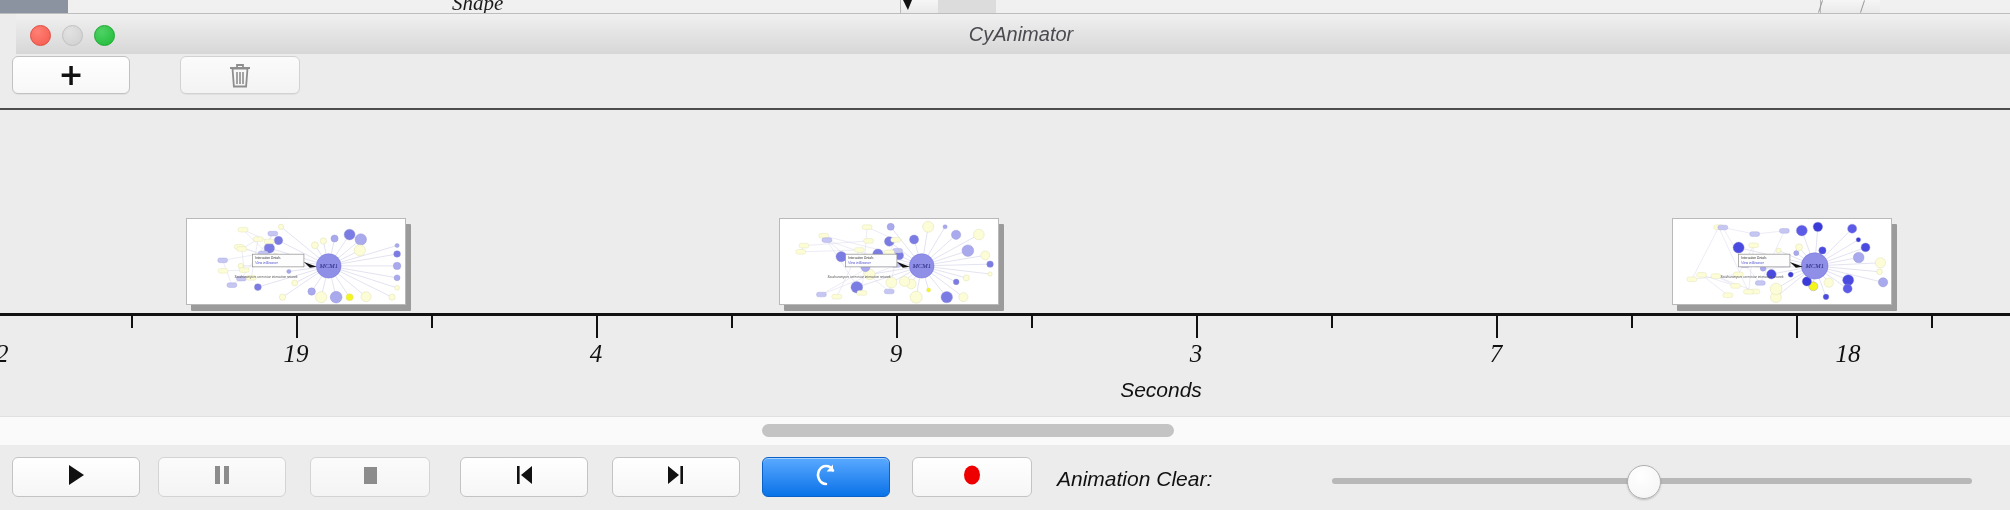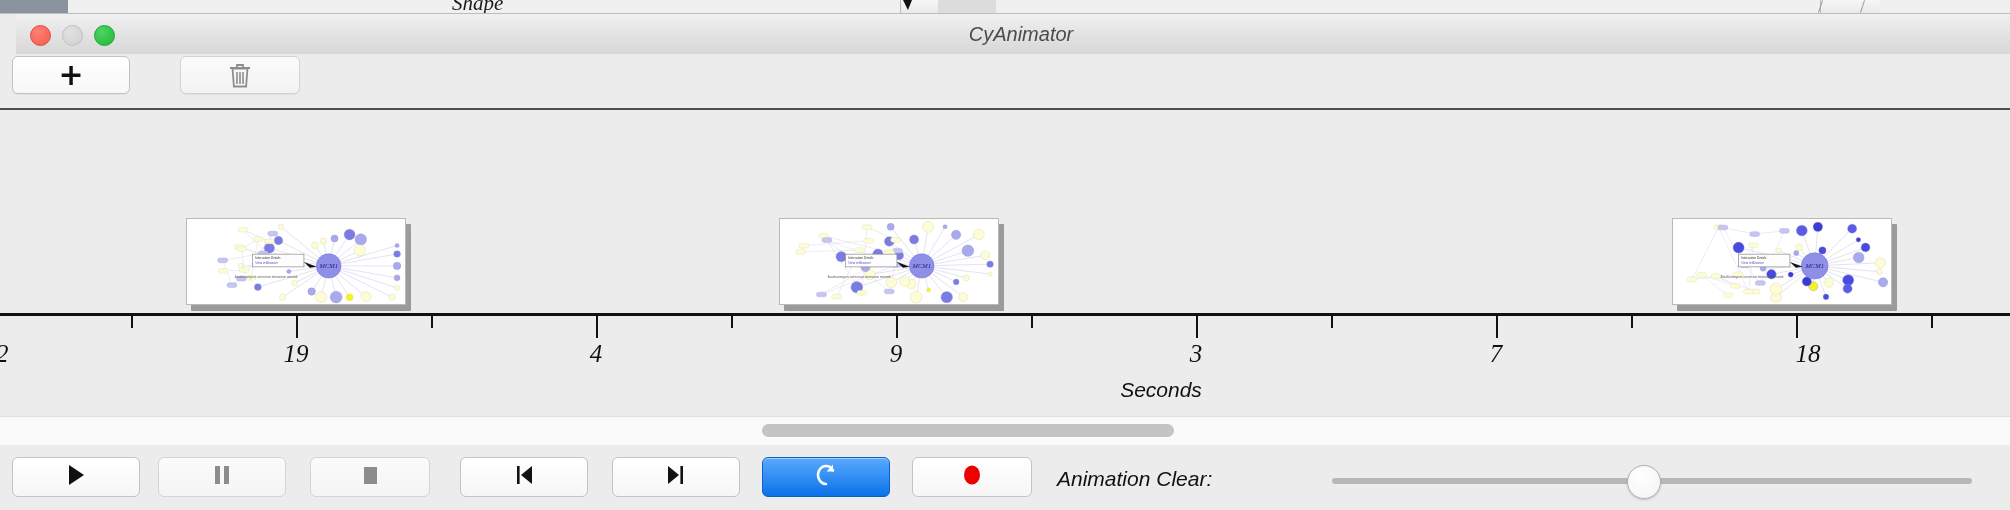--- a/index.html
+++ b/index.html
@@ -162,21 +162,21 @@
         <div class="tlabel" style="left: 296px;">19</div>
         <div class="tick major" style="left: 596px;"></div>
         <div class="tlabel" style="left: 596px;">4</div>
         <div class="tick major" style="left: 896px;"></div>
         <div class="tlabel" style="left: 896px;">9</div>
         <div class="tick major" style="left: 1196px;"></div>
         <div class="tlabel" style="left: 1196px;">3</div>
         <div class="tick major" style="left: 1496px;"></div>
         <div class="tlabel" style="left: 1496px;">7</div>
         <div class="tick major" style="left: 1796px;"></div>
-        <div class="tlabel" style="left: 1808px;">18</div>
+        <div class="tlabel" style="left: 1848px;">18</div>
       </div>
     <div id="frames">
         <div class="frame" style="left: 186px; top: 108px; width: 220px; height: 87px;">
           <div class="shadow"></div>
           <div class="plate">
             <svg class="net" viewBox="0 0 220 87" preserveAspectRatio="none">
     <rect width="220" height="87" fill="#ffffff"></rect>
     <line x1="143" y1="48" x2="212.0" y2="48.0" stroke="#cfcfe8" stroke-width="0.6"></line>
               <line x1="143" y1="48" x2="212.0" y2="60.2" stroke="#cfcfe8" stroke-width="0.6"></line>
               <line x1="143" y1="48" x2="212.0" y2="70.5" stroke="#cfcfe8" stroke-width="0.6"></line>

